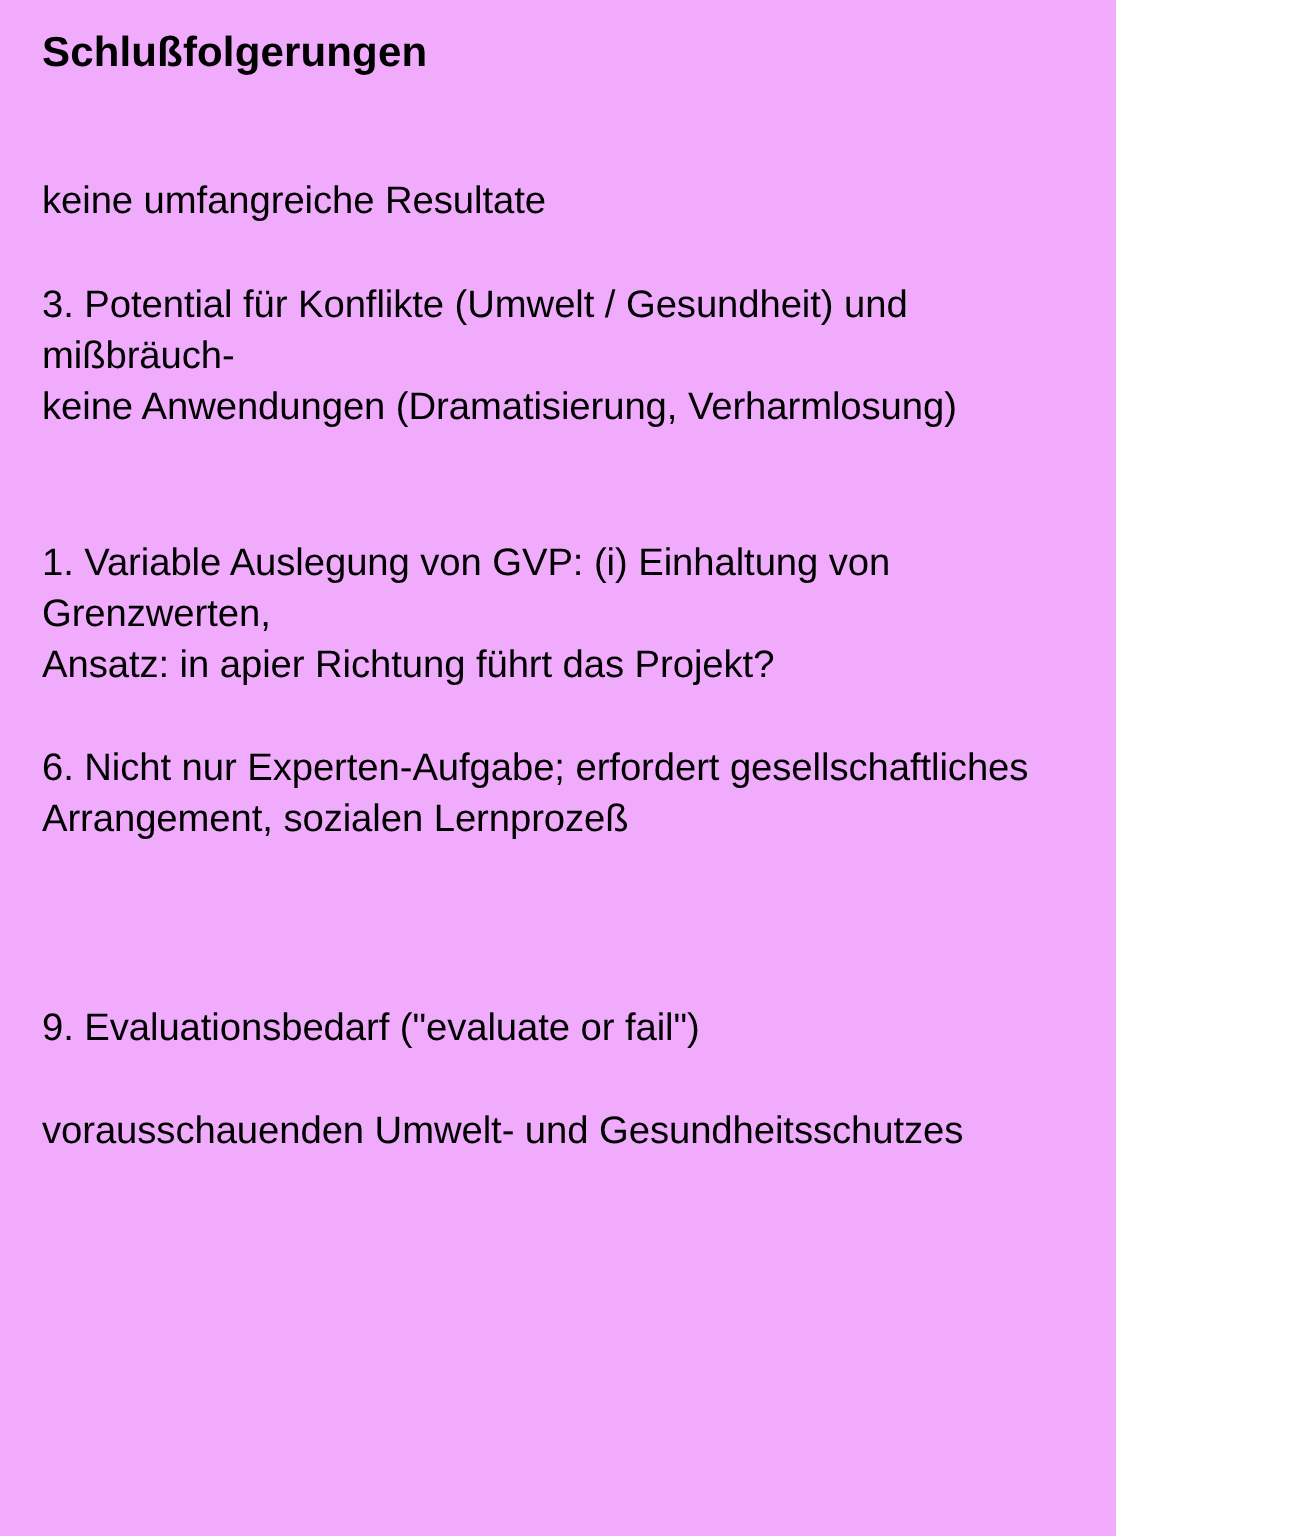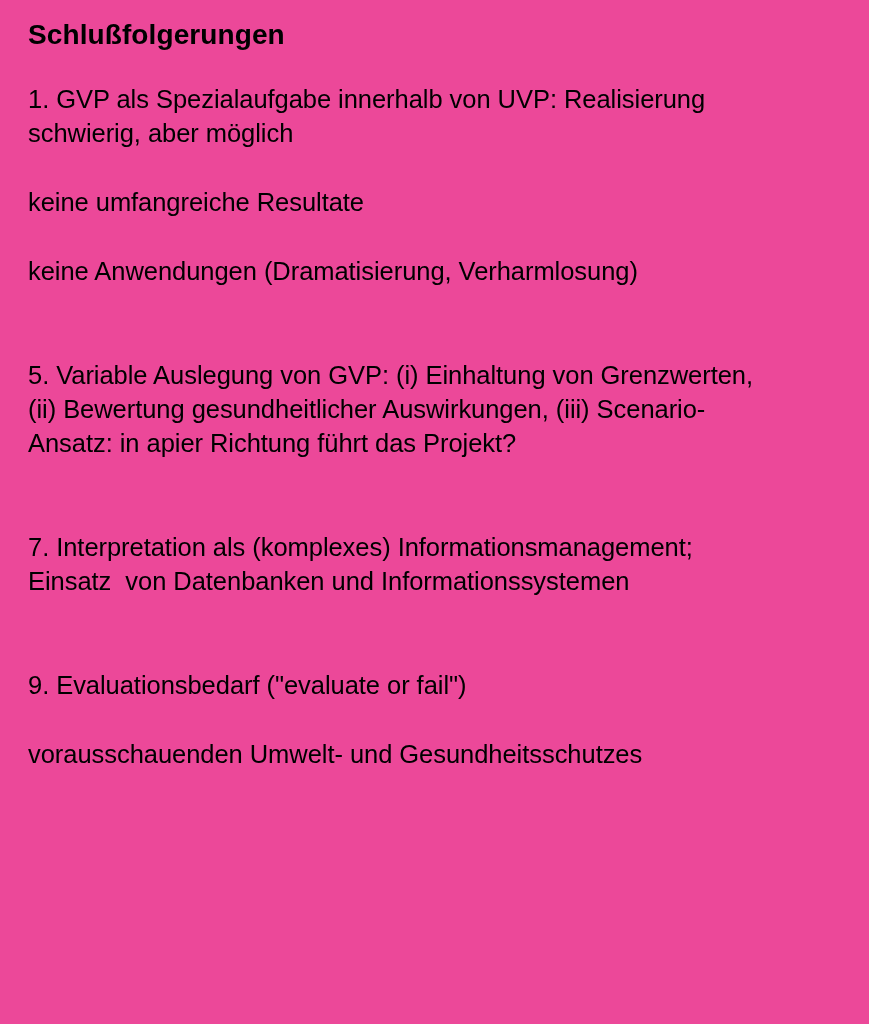--- a/index.html
+++ b/index.html
@@ -12,23 +12,23 @@
     width: 869px;
     height: 1024px;
     overflow: hidden;
     font-family: "Liberation Sans", "DejaVu Sans", sans-serif;
     color: #000000;
     -webkit-font-smoothing: antialiased;
   }
 
   #slide {
     position: relative;
-    width: 869px;
+    width: 744px;
     height: 1024px;
-    background: #ec4899;
+    background: #f0abfc;
     box-sizing: border-box;
     padding: 14px 18px 0 28px;
   }
 
   .slide-title {
     font-size: 28px;
     font-weight: bold;
     line-height: 34px;
     letter-spacing: 0.1px;
     margin: 0 0 0 0;
@@ -62,31 +62,30 @@
 </head>
 <body>
 
 <div id="slide">
 
   <h1 class="slide-title">Schlußfolgerungen</h1>
 
   <div class="gap-heading"></div>
 
   <div class="conclusions">
-      <p class="conclusion-item"><span class="line">1. GVP als Spezialaufgabe innerhalb von UVP: Realisierung</span><span class="line">schwierig, aber möglich</span></p>
       <div class="gap-item"></div>
       <p class="conclusion-item"><span class="line">keine umfangreiche Resultate</span></p>
       <div class="gap-item"></div>
-      <p class="conclusion-item"><span class="line">keine Anwendungen (Dramatisierung, Verharmlosung)</span></p>
+      <p class="conclusion-item"><span class="line">3. Potential für Konflikte (Umwelt / Gesundheit) und mißbräuch-</span><span class="line">keine Anwendungen (Dramatisierung, Verharmlosung)</span></p>
       <div class="gap-item"></div>
       <div class="gap-item"></div>
-      <p class="conclusion-item"><span class="line">5. Variable Auslegung von GVP: (i) Einhaltung von Grenzwerten,</span><span class="line">(ii) Bewertung gesundheitlicher Auswirkungen, (iii) Scenario-</span><span class="line">Ansatz: in apier Richtung führt das Projekt?</span></p>
+      <p class="conclusion-item"><span class="line">1. Variable Auslegung von GVP: (i) Einhaltung von Grenzwerten,</span><span class="line">Ansatz: in apier Richtung führt das Projekt?</span></p>
       <div class="gap-item"></div>
+      <p class="conclusion-item"><span class="line">6. Nicht nur Experten-Aufgabe; erfordert gesellschaftliches</span><span class="line">Arrangement, sozialen Lernprozeß</span></p>
       <div class="gap-item"></div>
-      <p class="conclusion-item"><span class="line">7. Interpretation als (komplexes) Informationsmanagement;</span><span class="line">Einsatz  von Datenbanken und Informationssystemen</span></p>
       <div class="gap-item"></div>
       <p class="conclusion-item"></p>
       <div class="gap-item"></div>
       <p class="conclusion-item"><span class="line">9. Evaluationsbedarf ("evaluate or fail")</span></p>
       <div class="gap-item"></div>
       <p class="conclusion-item"><span class="line">vorausschauenden Umwelt- und Gesundheitsschutzes</span></p>
     </div>
 
 </div>
 

